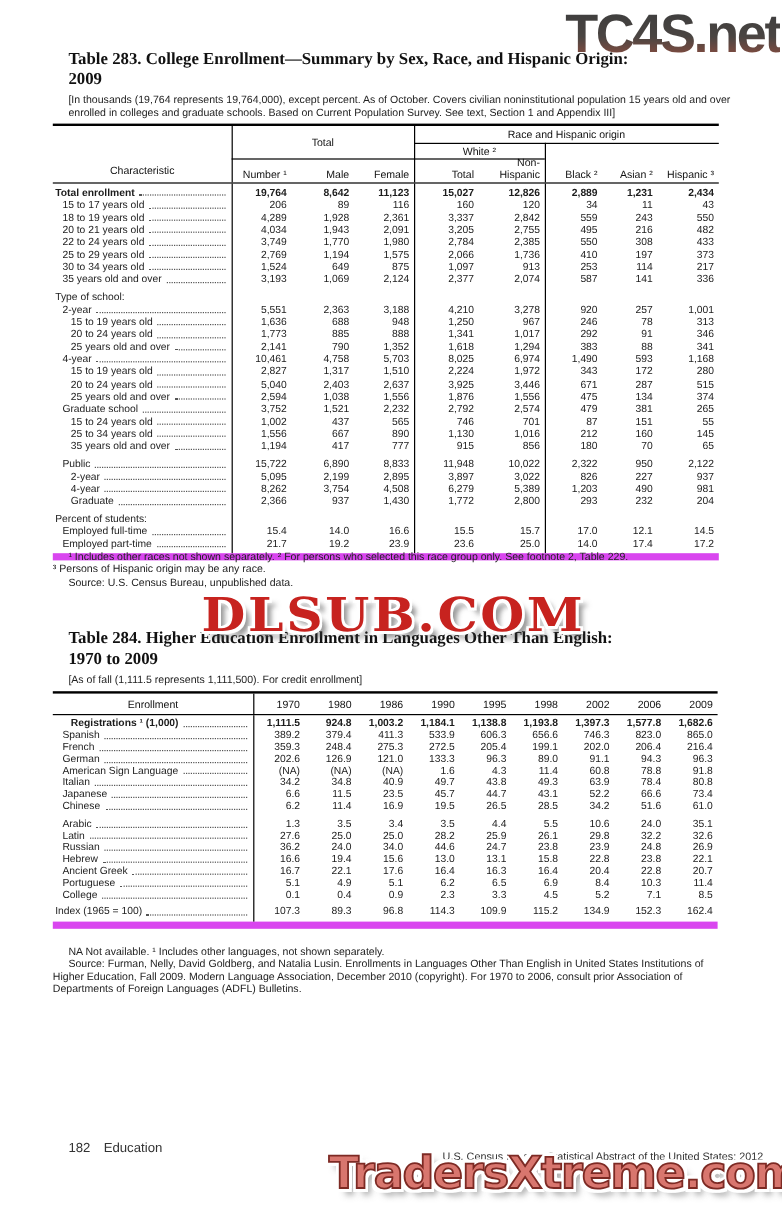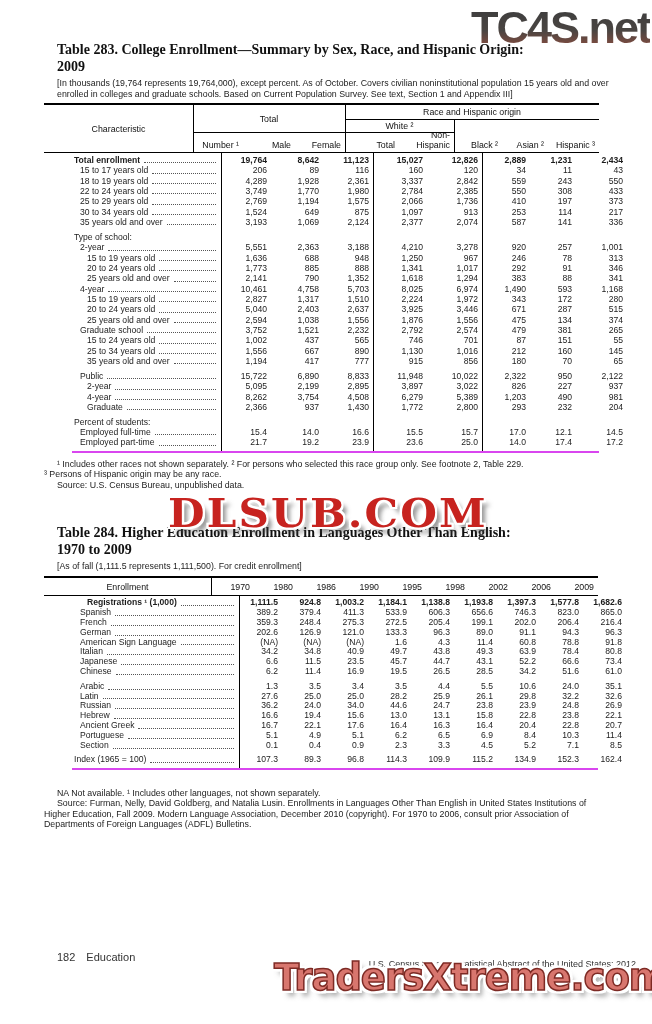--- a/index.html
+++ b/index.html
@@ -35,26 +35,26 @@
   .t283-note{top:78px;}
   .t284-note{top:561px;}
 
   
   .tblbox{position:absolute;background:#fff;}
   .t283{left:44px;top:103px;width:555px;border-top:2px solid #000;}
   .t284{left:44px;top:576px;width:554px;border-top:2px solid #000;}
   .thead{position:relative;border-bottom:1px solid #000;font-size:8.8px;color:#111;}
   .t283 .thead{height:47px;}
   .t284 .thead{height:17px;}
-  .tbody{position:relative;padding:2px 0 3px 0;border-bottom:2px solid #d946ef;margin-left:28px;}
+  .tbody{position:relative;padding:2px 0 3px 0;border-bottom:6px solid #d946ef;}
   .vline{position:absolute;width:1px;background:#000;top:0;bottom:0;}
   .hrule{position:absolute;height:1px;background:#000;}
 
   
-  .h-char{position:absolute;left:0;top:0;width:149px;height:100%;display:flex;align-items:center;justify-content:center;}
+  .h-char{position:absolute;left:0;top:13px;width:149px;height:100%;display:flex;align-items:center;justify-content:center;}
   .h-total{position:absolute;left:149px;width:152px;top:0;height:27px;display:flex;align-items:center;justify-content:center;}
   .h-race{position:absolute;left:301px;right:0;top:0;height:14px;display:flex;align-items:center;justify-content:center;}
   .h-white{position:absolute;left:301px;width:109px;top:14px;height:13px;display:flex;align-items:center;justify-content:center;}
   .h-col{position:absolute;bottom:2px;text-align:right;box-sizing:border-box;padding-right:4px;line-height:9.5px;white-space:pre-line;}
 
   
   .h284-label{position:absolute;left:0;top:0;width:167px;height:100%;display:flex;align-items:center;justify-content:center;}
   .h284-year{position:absolute;top:0;height:100%;width:43px;box-sizing:border-box;padding-right:4px;
              display:flex;align-items:center;justify-content:flex-end;}
 
@@ -160,20 +160,34 @@
           <div class="vcell">1,928</div>
           <div class="vcell">2,361</div>
           <div class="vcell">3,337</div>
           <div class="vcell">2,842</div>
           <div class="vcell">559</div>
           <div class="vcell">243</div>
           <div class="vcell">550</div>
         </div>
         <div class="trow">
           <div class="label-cell ind1">
+            <span class="lbl">20 to 21 years old</span>
+            <span class="leader"></span>
+          </div>
+          <div class="vcell">4,034</div>
+          <div class="vcell">1,943</div>
+          <div class="vcell">2,091</div>
+          <div class="vcell">3,205</div>
+          <div class="vcell">2,755</div>
+          <div class="vcell">495</div>
+          <div class="vcell">216</div>
+          <div class="vcell">482</div>
+        </div>
+        <div class="trow">
+          <div class="label-cell ind1">
             <span class="lbl">22 to 24 years old</span>
             <span class="leader"></span>
           </div>
           <div class="vcell">3,749</div>
           <div class="vcell">1,770</div>
           <div class="vcell">1,980</div>
           <div class="vcell">2,784</div>
           <div class="vcell">2,385</div>
           <div class="vcell">550</div>
           <div class="vcell">308</div>
@@ -735,21 +749,21 @@
           <div class="vcell">5.1</div>
           <div class="vcell">6.2</div>
           <div class="vcell">6.5</div>
           <div class="vcell">6.9</div>
           <div class="vcell">8.4</div>
           <div class="vcell">10.3</div>
           <div class="vcell">11.4</div>
         </div>
         <div class="trow">
           <div class="label-cell ind1">
-            <span class="lbl">Section</span>
+            <span class="lbl">College</span>
             <span class="leader"></span>
           </div>
           <div class="vcell">0.1</div>
           <div class="vcell">0.4</div>
           <div class="vcell">0.9</div>
           <div class="vcell">2.3</div>
           <div class="vcell">3.3</div>
           <div class="vcell">4.5</div>
           <div class="vcell">5.2</div>
           <div class="vcell">7.1</div>

